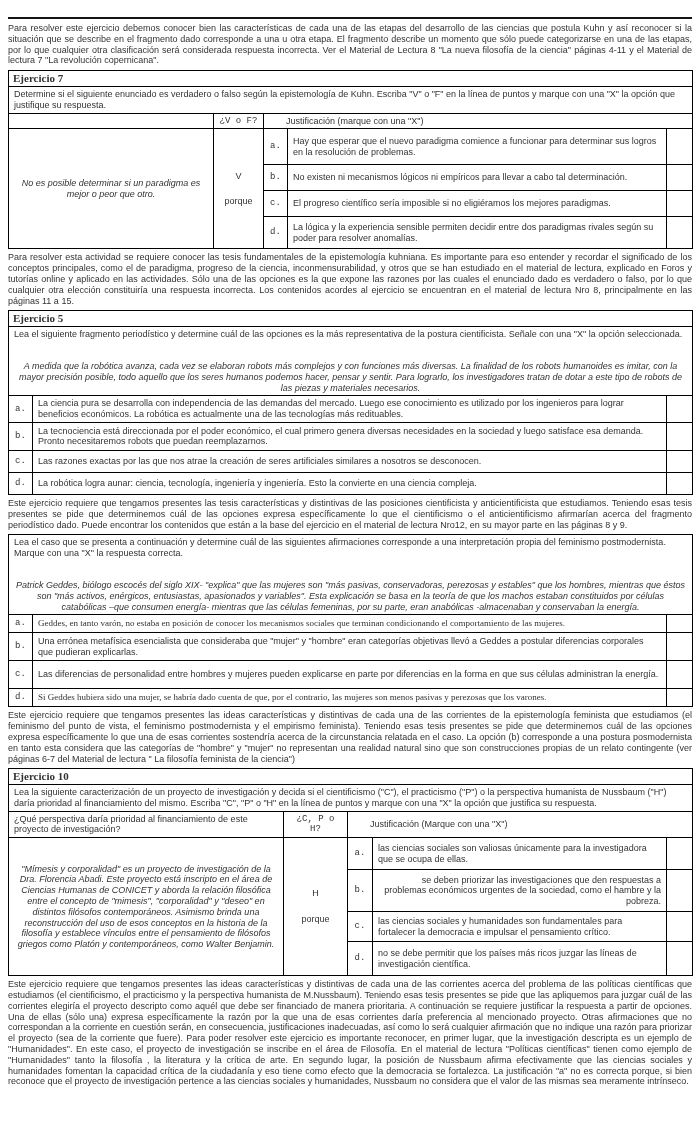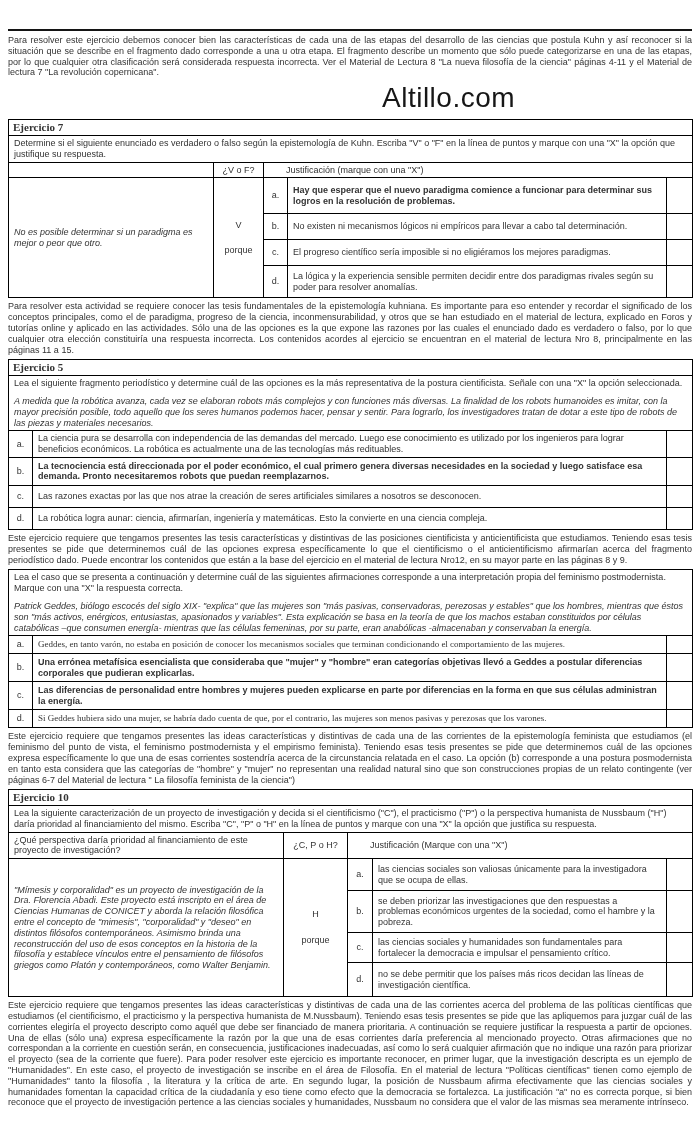--- a/index.html
+++ b/index.html
@@ -3,59 +3,58 @@
 <meta charset="utf-8">
 <style>
   * { box-sizing: border-box; }
   html, body { margin: 0; padding: 0; }
   body {
     width: 700px; height: 1137px; overflow: hidden;
     background: #ffffff;
     font-family: "Liberation Sans", "DejaVu Sans", sans-serif;
     color: #2e2e2e;
   }
-  .page { padding: 16px 8px; }
+  .page { padding: 4px 8px; }
   .rule { border-top: 2px solid #141414; margin-top: 13px; margin-bottom: 4px; }
   .para {
     font-size: 9px; line-height: 10.8px; text-align: justify;
     margin: 3px 0 4px 0; color: #333;
   }
   .logo {
     font-size: 28px; color: #161616; font-weight: 400;
     margin: 1px 0 5px 374px; letter-spacing: 0.5px;
   }
   table {
     border-collapse: collapse; width: 684px; table-layout: fixed;
     margin: 2px 0 3px 0;
   }
   td {
     border: 1px solid #000; padding: 2px 5px;
     font-size: 9px; line-height: 10.8px; color: #333;
     vertical-align: middle; overflow: hidden;
   }
   .title-cell { font-weight: bold; font-size: 11px; padding: 2px 4px; font-family: Liberation Serif, serif; }
-  .center { text-align: center; }
-  .it { font-style: italic; }
+  .center { text-align: center; font-family: Liberation Mono, monospace; }
+  .it { font-style: italic; text-align: center; }
   .hdr-just { padding-left: 22px; }
-  .frag { margin-top: 7px; }
+  .frag { margin-top: 21px; }
   .vcell { display: flex; flex-direction: column; align-items: center; gap: 15px; }
-  .h36 { height: 36px; font-weight: bold; } .h34 { height: 34px; } .h32 { height: 32px; }
-  .h30 { height: 30px; } .h28 { height: 28px; font-weight: bold; } .h26 { height: 26px; } .h22 { height: 22px; margin-left: 7px; }
-  .h42 { height: 42px; } .h18 { height: 18px; font-family: Liberation Serif, serif; }
+  .h36 { height: 36px; } .h34 { height: 34px; } .h32 { height: 32px; }
+  .h30 { height: 30px; } .h28 { height: 28px; } .h26 { height: 26px; } .h22 { height: 22px; margin-left: 7px; }
+  .h42 { height: 42px; text-align: right; } .h18 { height: 18px; font-family: Liberation Serif, serif; }
 </style>
 </head>
 <body>
 
 <div class="page">
 
   <div class="rule"></div>
 
   <p class="para">Para resolver este ejercicio debemos conocer bien las características de cada una de las etapas del desarrollo de las ciencias que postula Kuhn y así reconocer si la situación que se describe en el fragmento dado corresponde a una u otra etapa. El fragmento describe un momento que sólo puede categorizarse en una de las etapas, por lo que cualquier otra clasificación será considerada respuesta incorrecta. Ver el Material de Lectura 8 "La nueva filosofía de la ciencia" páginas 4-11 y el Material de lectura 7 "La revolución copernicana".</p>
 
-  <div class="logo">Altillo.com</div>
 
   <table>
     <colgroup>
         <col style="width:205px">
         <col style="width:50px">
         <col style="width:24px">
         <col style="width:379px">
         <col style="width:26px">
       </colgroup>
     <tbody>
@@ -128,21 +127,21 @@
       <td class="h28">La  tecnociencia está direccionada por el poder económico, el cual primero genera diversas necesidades en la sociedad y luego satisface esa demanda. Pronto necesitaremos robots que puedan reemplazarnos.</td>
       <td></td>
     </tr>
     <tr>
       <td class="center">c.</td>
       <td class="h22">Las razones exactas por las que nos atrae la creación de seres artificiales similares a nosotros se desconocen.</td>
       <td></td>
     </tr>
     <tr>
       <td class="center">d.</td>
-      <td class="h22">La robótica logra aunar: ciencia, afirmarían, ingeniería y matemáticas. Esto la convierte en una ciencia compleja.</td>
+      <td class="h22">La robótica logra aunar: ciencia, tecnología, ingeniería y ingeniería. Esto la convierte en una ciencia compleja.</td>
       <td></td>
     </tr>
   </tbody>
     </table>
 
   <p class="para">Este ejercicio requiere que tengamos presentes las tesis características y distintivas de las posiciones cientificista y anticientificista que estudiamos. Teniendo esas tesis presentes se pide que determinemos cuál de las opciones expresa específicamente lo que el cientificismo o el anticientificismo afirmarían acerca del fragmento periodístico dado. Puede encontrar los contenidos que están a la base del ejercicio en el material de lectura Nro12, en su mayor parte en las páginas 8 y 9.</p>
 
   <table>
     <colgroup>
         <col style="width:24px">
@@ -218,21 +217,21 @@
       <td class="h42">se deben priorizar las investigaciones que den respuestas a problemas económicos urgentes de la sociedad, como el hambre y la pobreza.</td>
       <td></td>
     </tr>
     <tr>
       <td class="center">c.</td>
       <td class="h30">las ciencias sociales y humanidades son fundamentales para fortalecer la democracia e impulsar el pensamiento crítico.</td>
       <td></td>
     </tr>
     <tr>
       <td class="center">d.</td>
-      <td class="h34">no se debe permitir que los países más ricos decidan las líneas de investigación científica.</td>
+      <td class="h34">no se debe permitir que los países más ricos juzgar las líneas de investigación científica.</td>
       <td></td>
     </tr>
   </tbody>
     </table>
 
   <p class="para">Este ejercicio requiere que tengamos presentes las ideas características y distintivas de cada una de las corrientes acerca del problema de las políticas científicas que estudiamos (el cientificismo, el practicismo y la perspectiva humanista de M.Nussbaum). Teniendo esas tesis presentes se pide que las apliquemos para juzgar cuál de las corrientes elegiría el proyecto descripto como aquél que debe ser financiado de manera prioritaria. A continuación se requiere justificar la respuesta a partir de opciones. Una de ellas (sólo una) expresa específicamente la razón por la que una de esas corrientes daría preferencia al mencionado proyecto. Otras afirmaciones que no correspondan a la corriente en cuestión serán, en consecuencia, justificaciones inadecuadas, así como lo será cualquier afirmación que no indique una razón para priorizar el proyecto (sea de la corriente que fuere).  Para poder resolver este ejercicio es importante reconocer, en primer lugar, que la investigación descripta es un ejemplo de "Humanidades". En este caso, el proyecto de investigación se inscribe en el área de Filosofía. En el material de lectura "Políticas científicas" tienen como ejemplo de "Humanidades" tanto la filosofía , la literatura y la crítica de arte. En segundo lugar, la posición de Nussbaum afirma efectivamente que las ciencias sociales y humanidades fomentan la capacidad crítica de la ciudadanía y eso tiene como efecto que la democracia se fortalezca. La justificación "a" no es correcta porque, si bien reconoce que el proyecto de investigación pertence a las ciencias sociales y humanidades, Nussbaum no considera que el valor de las mismas sea meramente intrínseco.</p>
 
 </div>
 
 </body></html>

